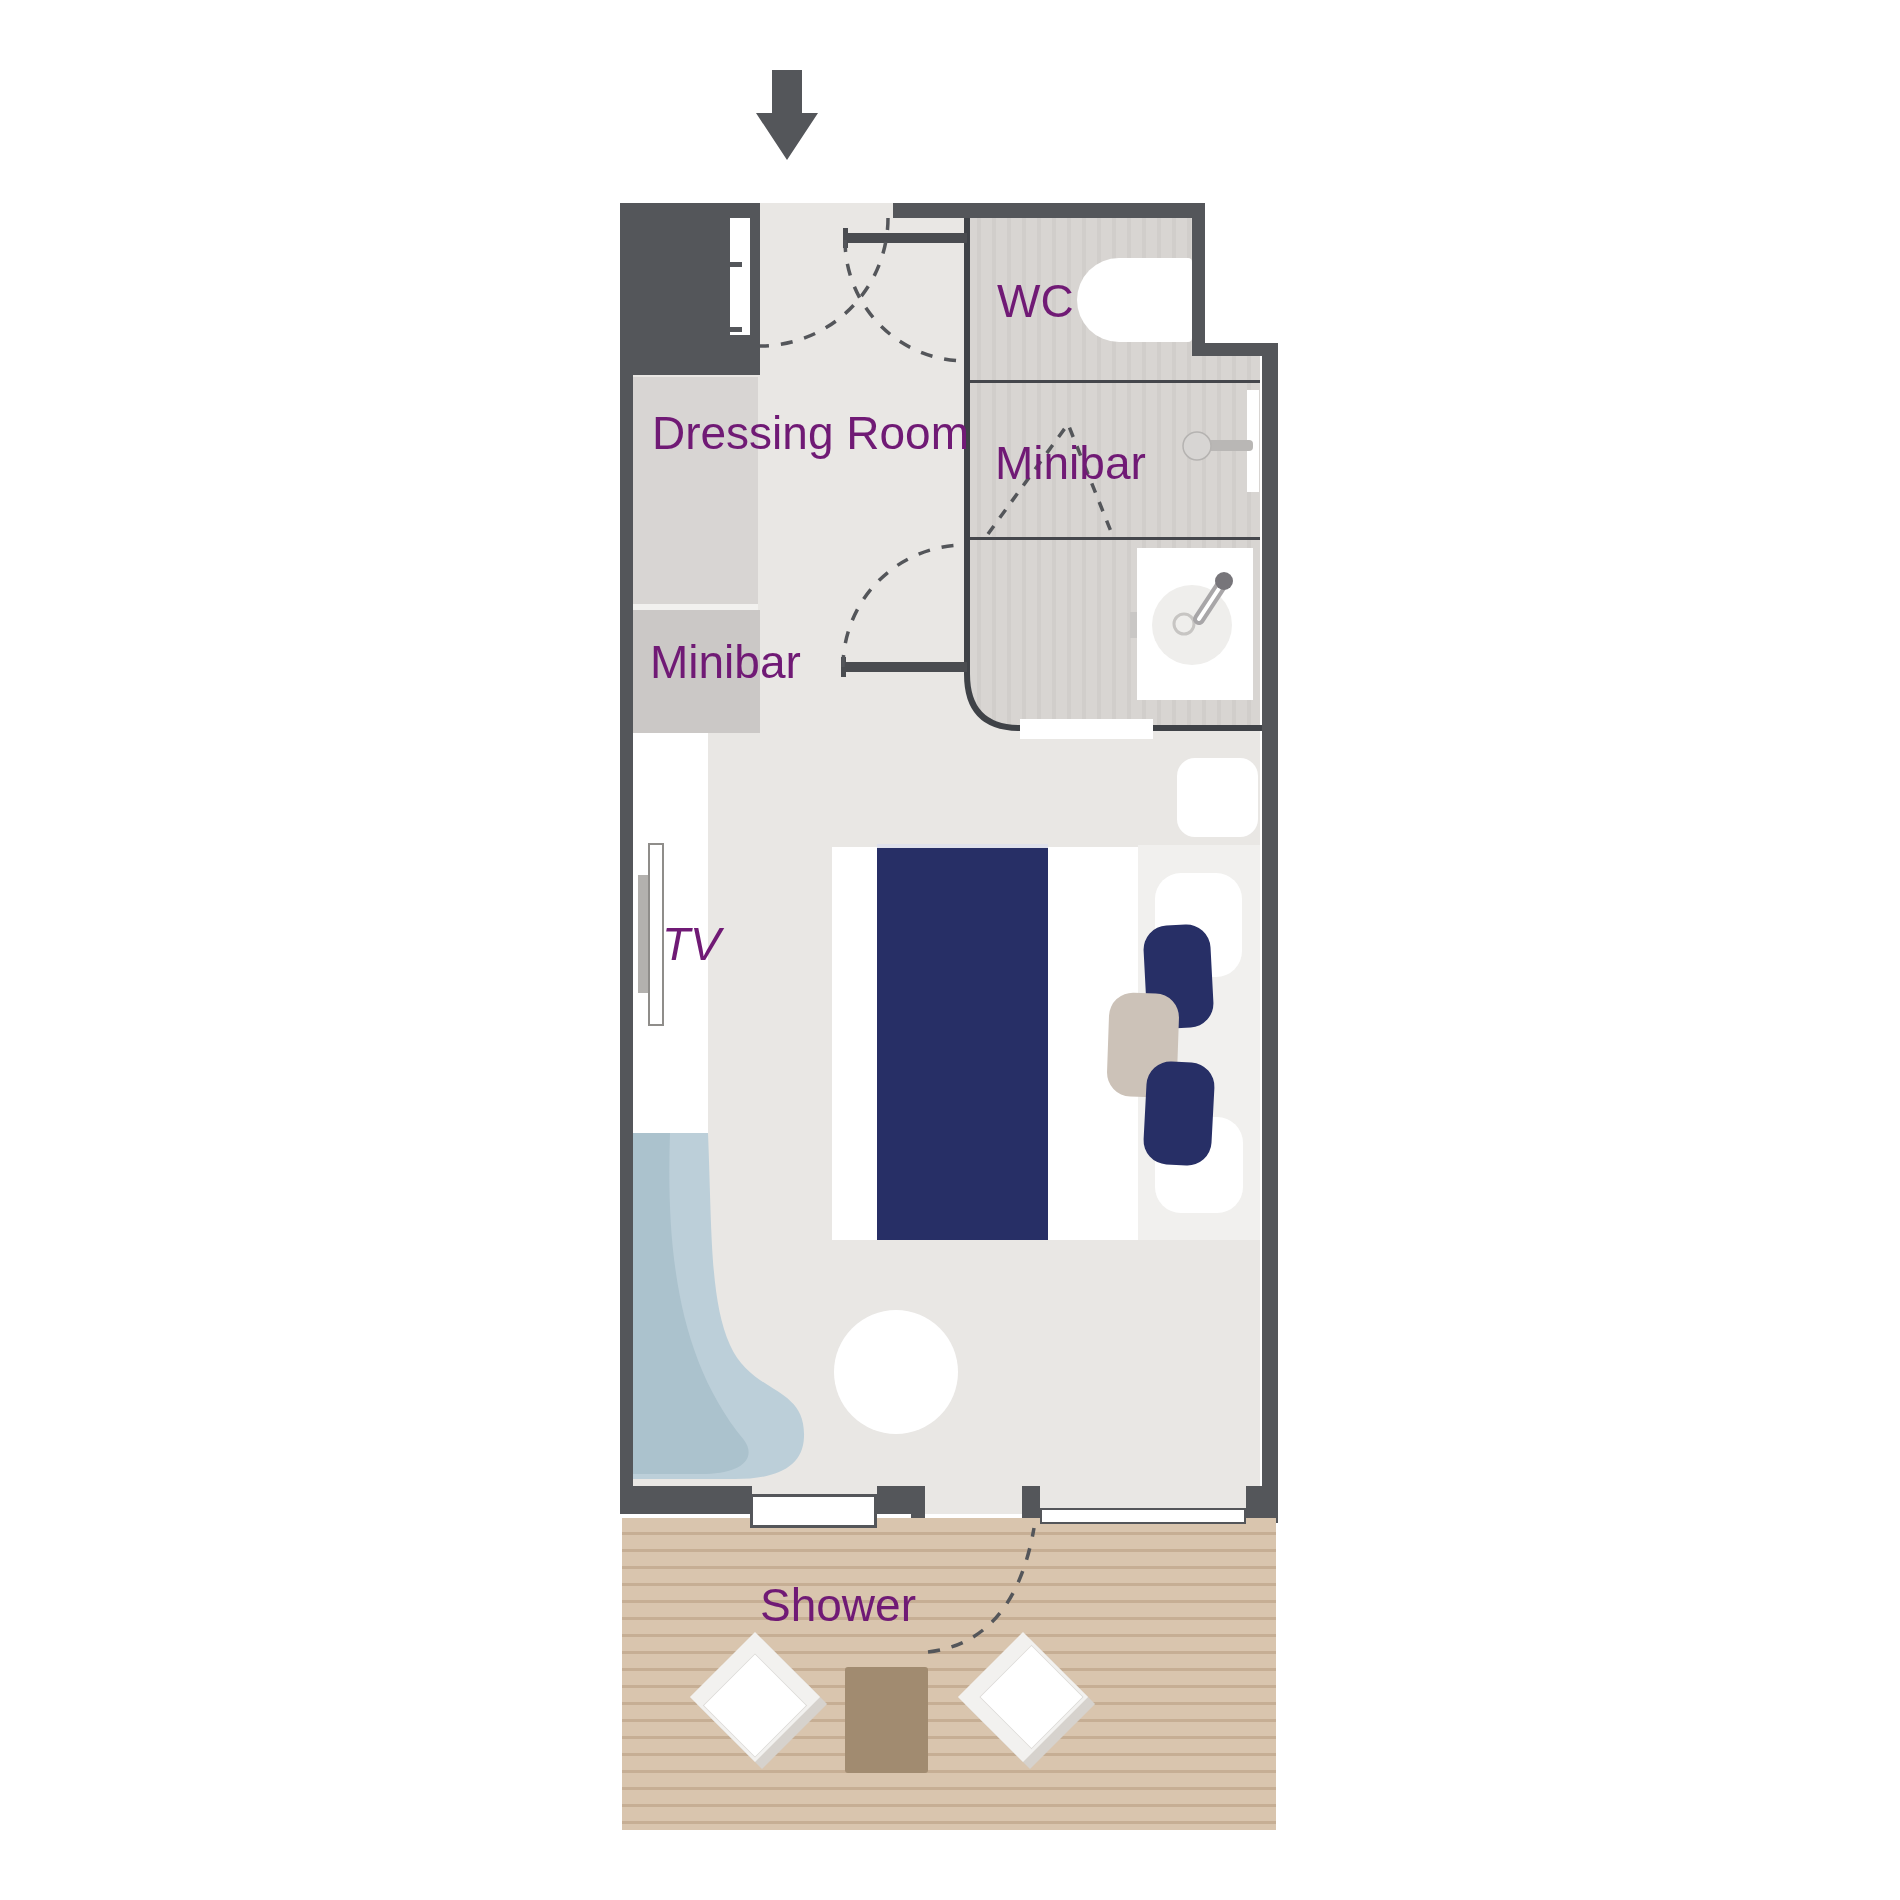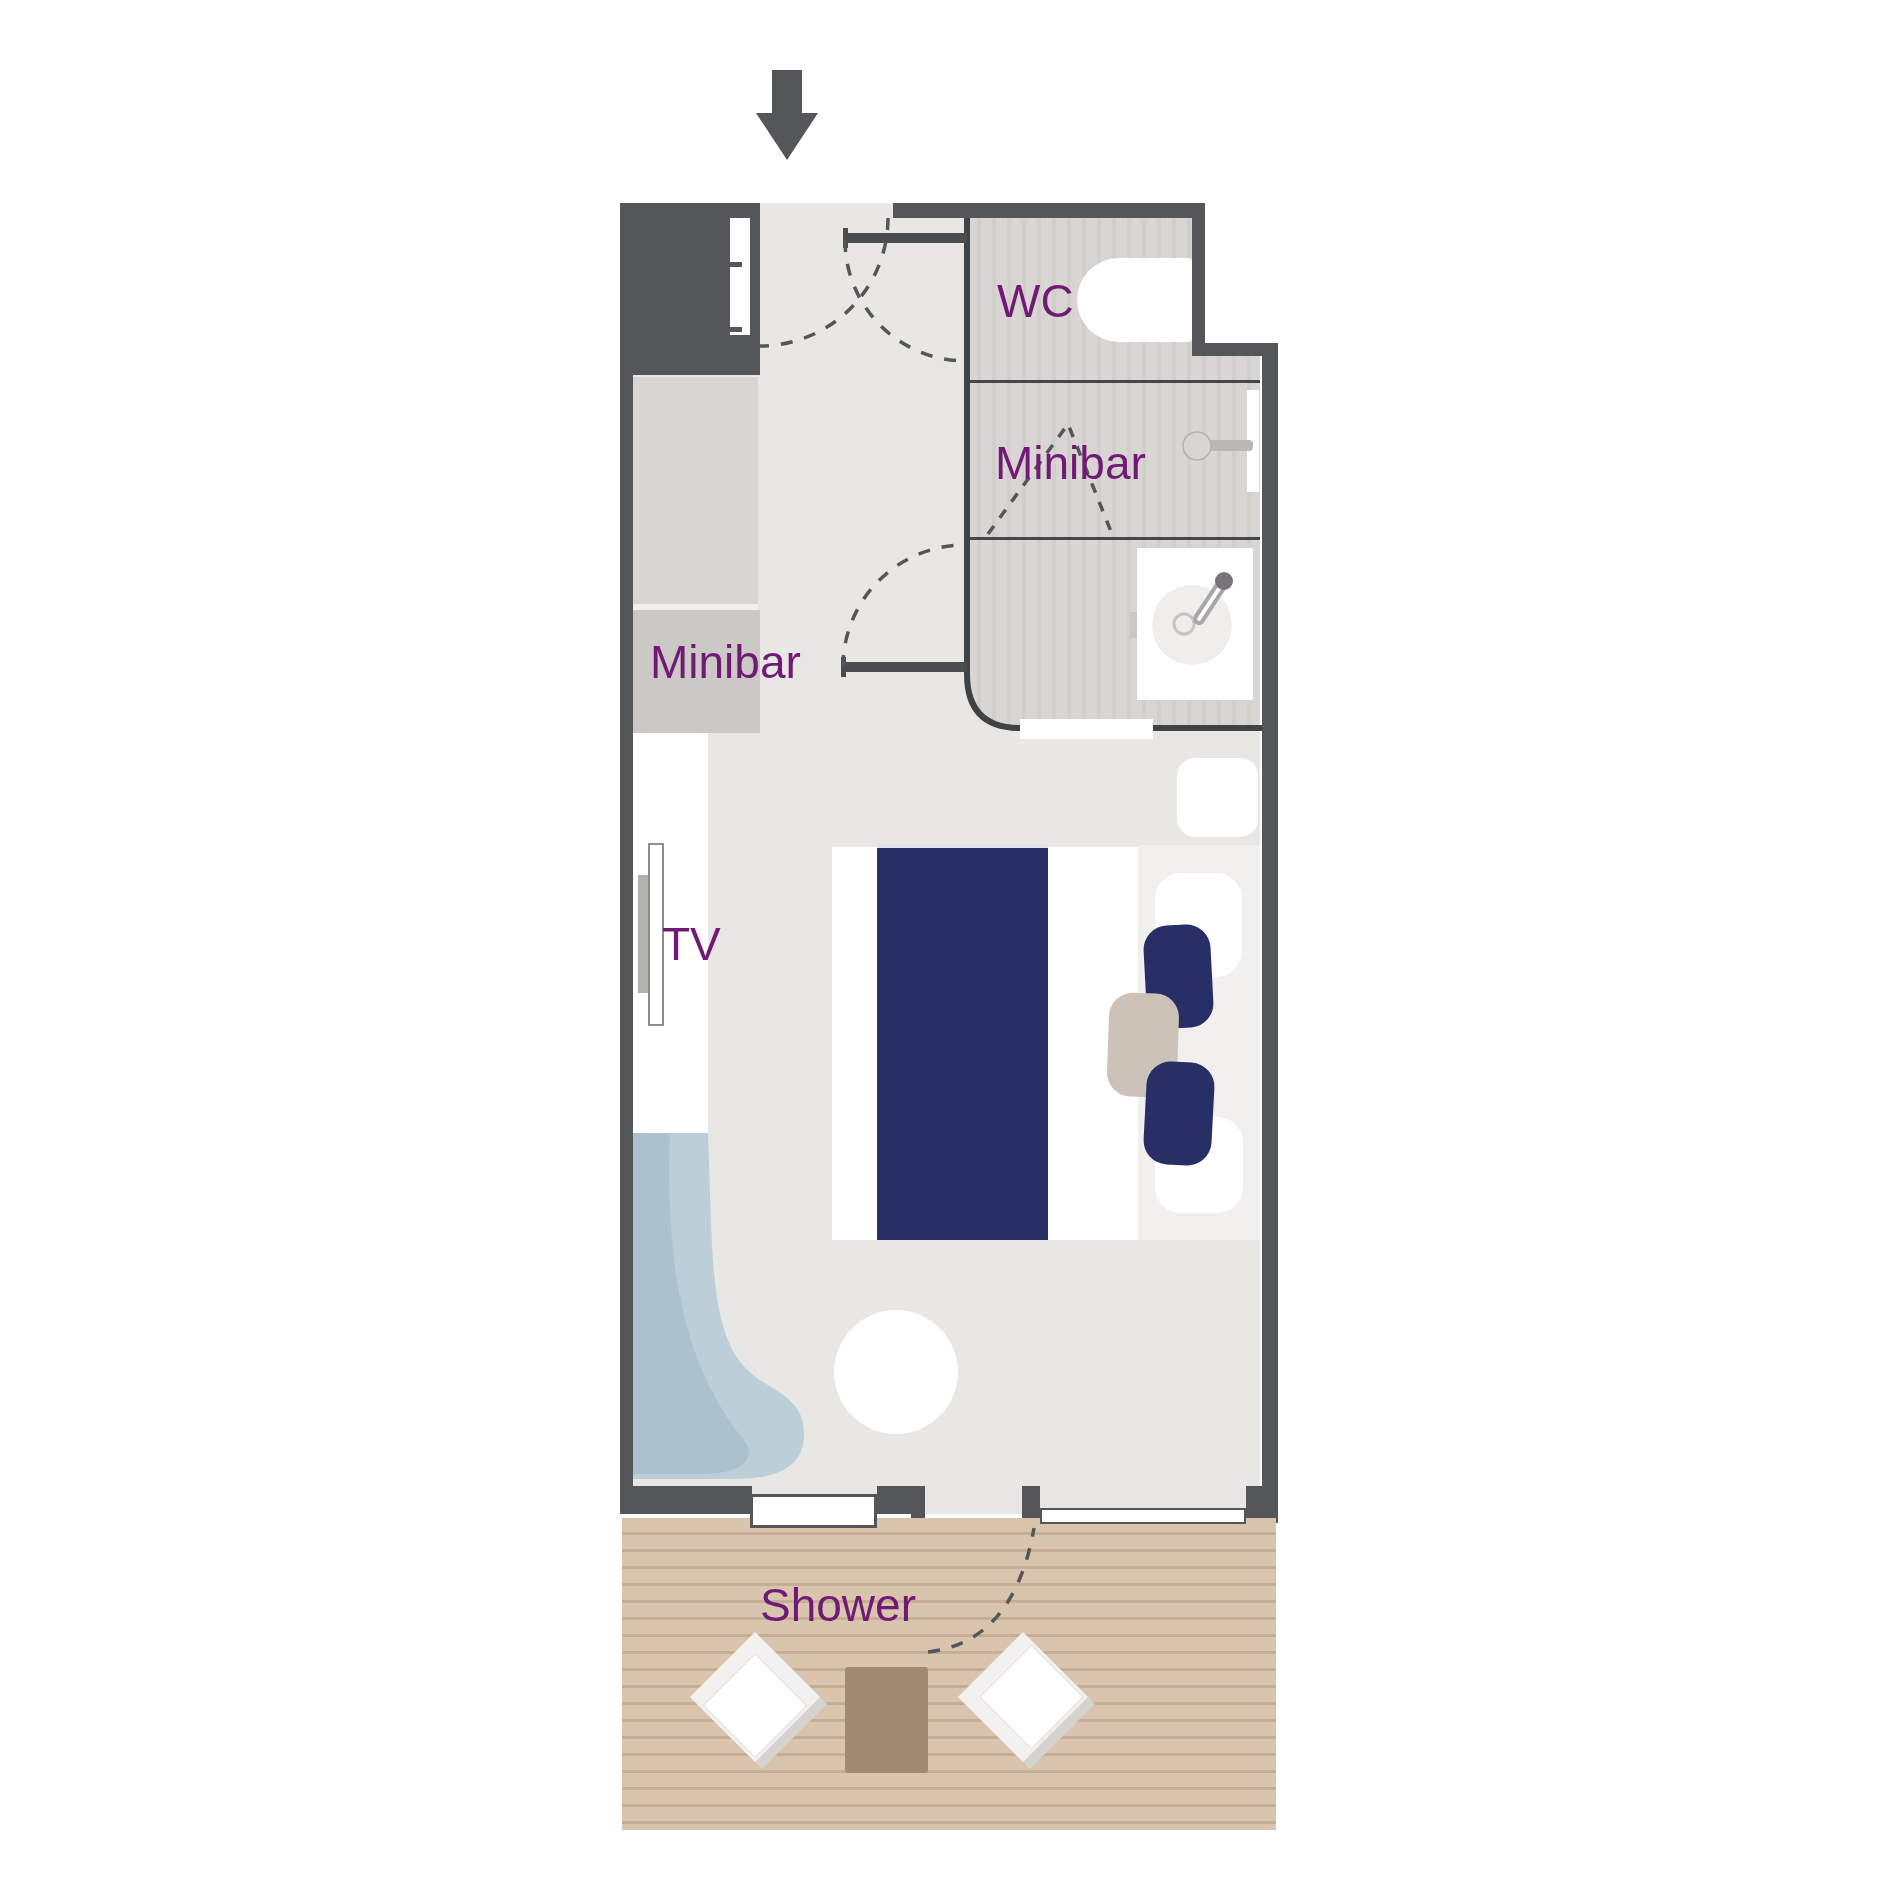--- a/index.html
+++ b/index.html
@@ -116,19 +116,20 @@
     <circle cx="1192" cy="625" r="40" fill="#efeeec"></circle>
     <circle cx="1184" cy="624" r="10" fill="none" stroke="#c7c5c3" stroke-width="3"></circle>
     <line x1="1224" y1="581" x2="1199" y2="619" stroke="#a8a6a8" stroke-width="12" stroke-linecap="round"></line>
     <line x1="1224" y1="581" x2="1199" y2="619" stroke="#ffffff" stroke-width="4" stroke-linecap="round"></line>
     <circle cx="1224" cy="581" r="9" fill="#77757a"></circle>
     <rect x="1130" y="612" width="7" height="26" fill="#c9c7c5"></rect>
 
     <path d="M 928 1652 Q 1014 1642 1034 1528" fill="none" stroke="#54565a" stroke-width="3.5" stroke-dasharray="12 12"></path>
   </svg>
 
+  <div class="label" style="left:652px;top:407px;">Dressing Room</div>
   <div class="label" style="left:997px;top:275px;">WC</div>
   <div class="label" style="left:995px;top:437px;">Minibar</div>
   <div class="label" style="left:650px;top:636px;">Minibar</div>
-  <div class="label" style="left:662px;top:918px;">TV</div>
+  <div class="label" style="left:662px;top:918px;font-style:italic;">TV</div>
   <div class="label" style="left:760px;top:1579px;">Shower</div>
 
 </div>
 
 </body></html>

